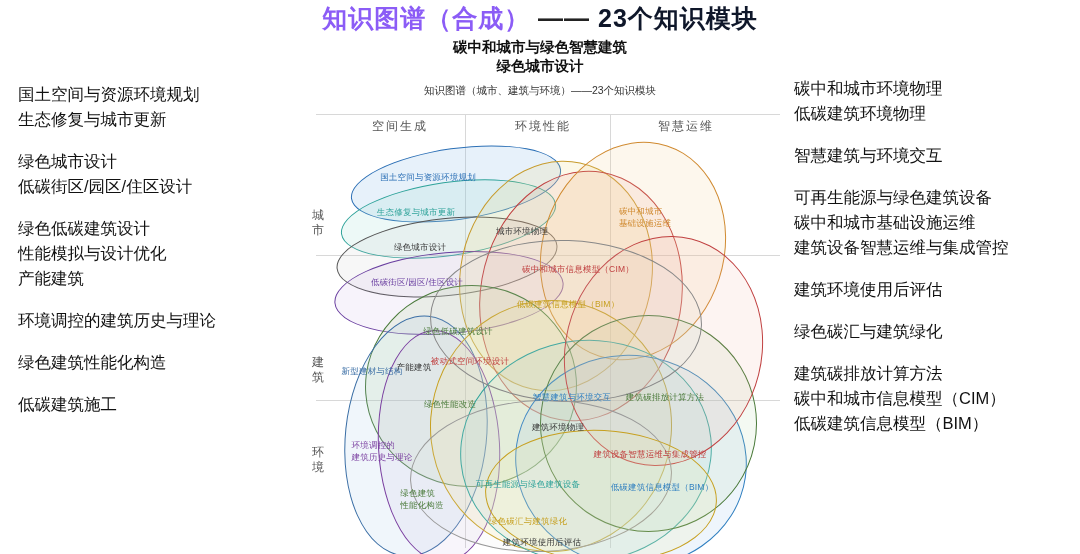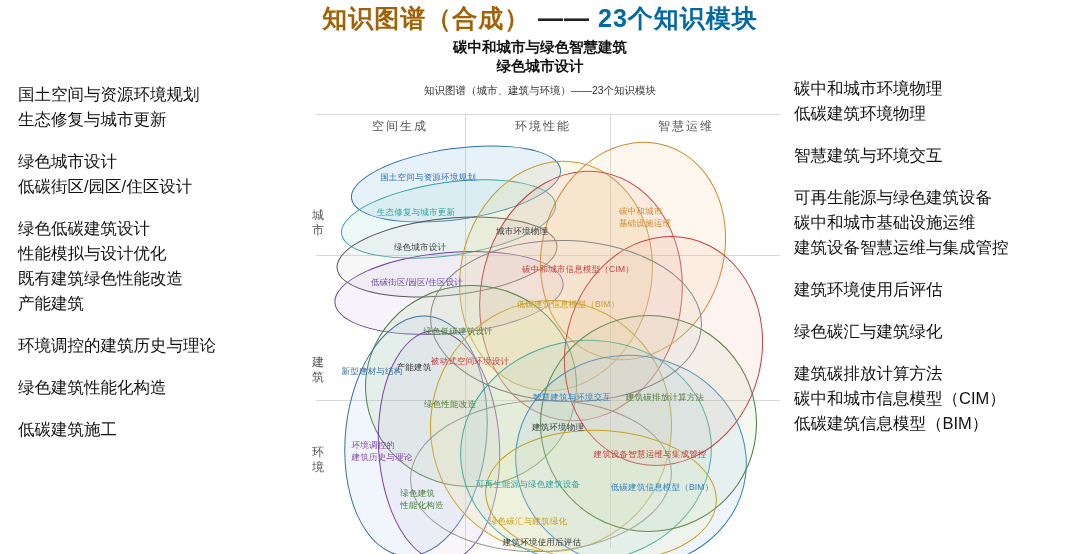--- a/index.html
+++ b/index.html
@@ -12,23 +12,23 @@
     position:relative;
   }
   
   .title{
     position:absolute;top:2px;left:0;width:1080px;
     text-align:center;
     font-size:25px;font-weight:bold;
     letter-spacing:1px;
     white-space:nowrap;
   }
-  .title .t-blue{color:#a16207;}
+  .title .t-blue{color:#8b5cf6;}
   .title .t-dash{color:#222;font-weight:bold;}
-  .title .t-red{color:#0369a1;}
+  .title .t-red{color:#0f172a;}
 
   .subtitle{
     position:absolute;top:38px;left:0;width:1080px;
     text-align:center;
     font-size:14.5px;font-weight:bold;color:#111;
     line-height:19px;
   }
   .sub-note{
     position:absolute;top:84px;left:0;width:1080px;
     text-align:center;
@@ -115,21 +115,20 @@
       <div>国土空间与资源环境规划</div>
       <div>生态修复与城市更新</div>
     </div>
     <div class="blk">
       <div>绿色城市设计</div>
       <div>低碳街区/园区/住区设计</div>
     </div>
     <div class="blk">
       <div>绿色低碳建筑设计</div>
       <div>性能模拟与设计优化</div>
-      <div>既有建筑绿色性能改造</div>
       <div>产能建筑</div>
     </div>
     <div class="blk">
       <div>环境调控的建筑历史与理论</div>
     </div>
     <div class="blk">
       <div>绿色建筑性能化构造</div>
     </div>
     <div class="blk">
       <div>低碳建筑施工</div>

